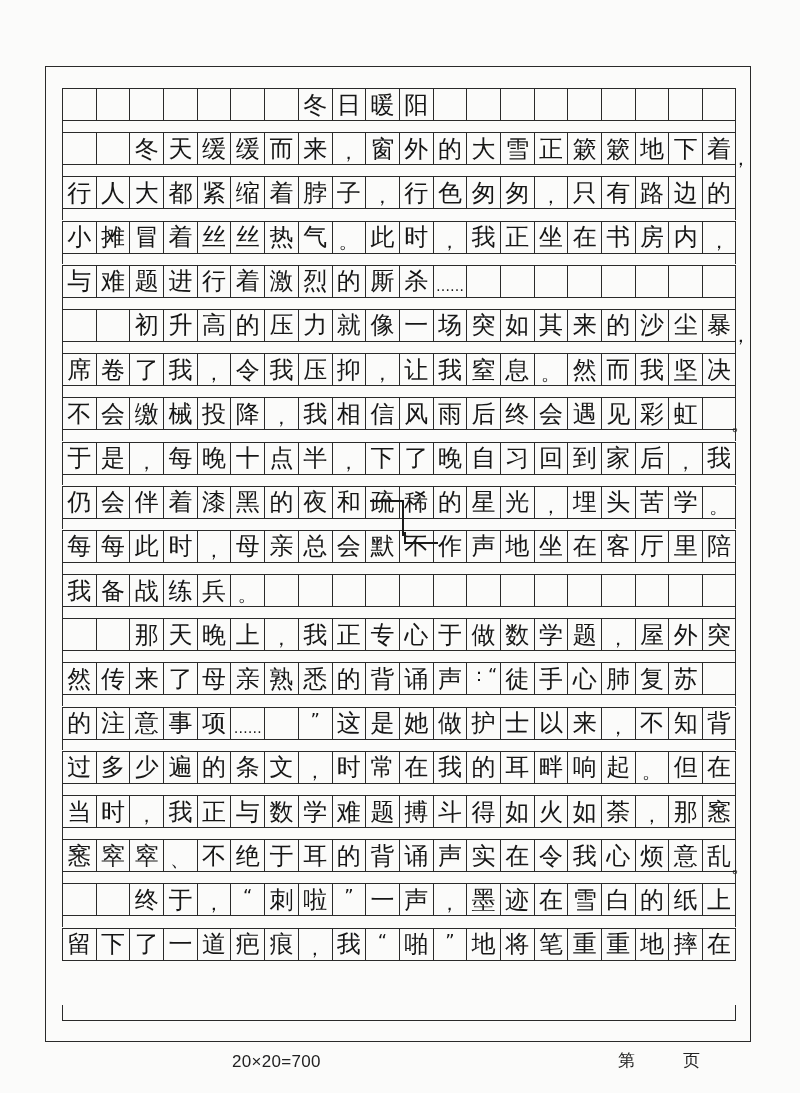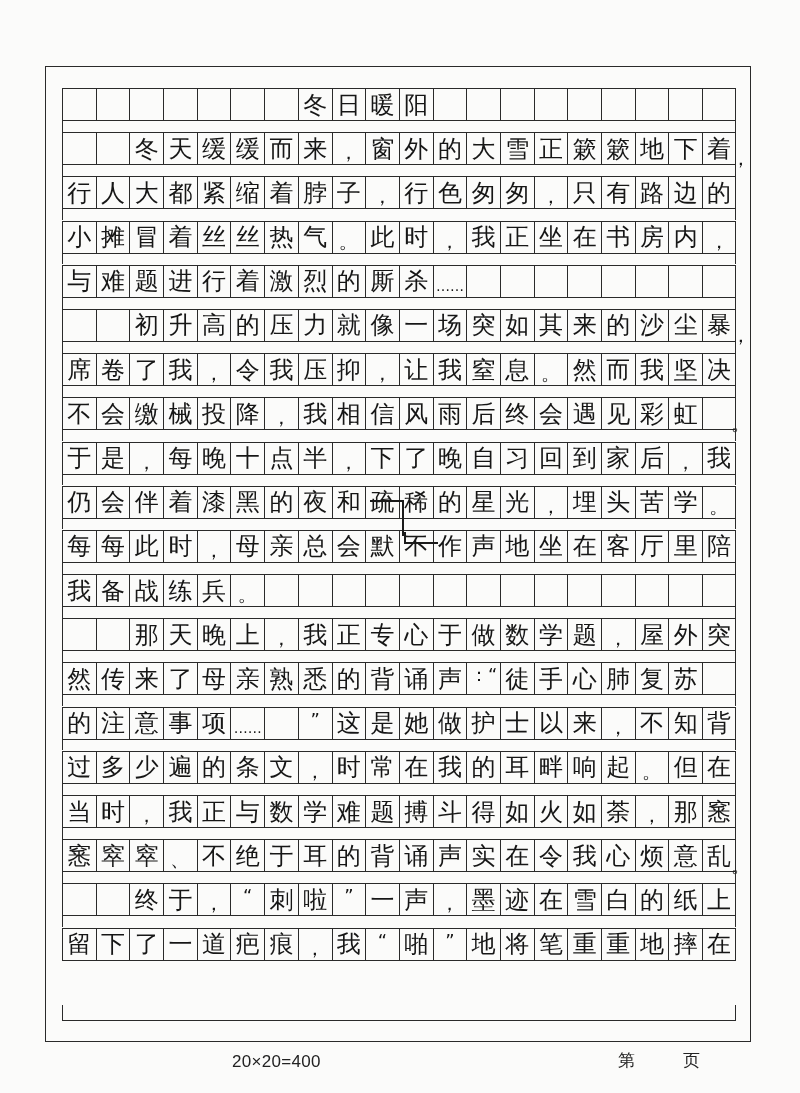--- a/index.html
+++ b/index.html
@@ -480,16 +480,16 @@
       <div class="cell">摔</div>
       <div class="cell">在</div>
     </div>
   </div>
 
 <div class="bottom-strip"></div>
 
 <div class="swap-mark swap-a"></div>
 <div class="swap-mark swap-b"></div>
 
-<div class="footer-count">20×20=400</div>
+<div class="footer-count">20×20=700</div>
 <div class="footer-page">
   <span>第</span><span class="gap"></span><span>页</span>
 </div>
 
 </body></html>

